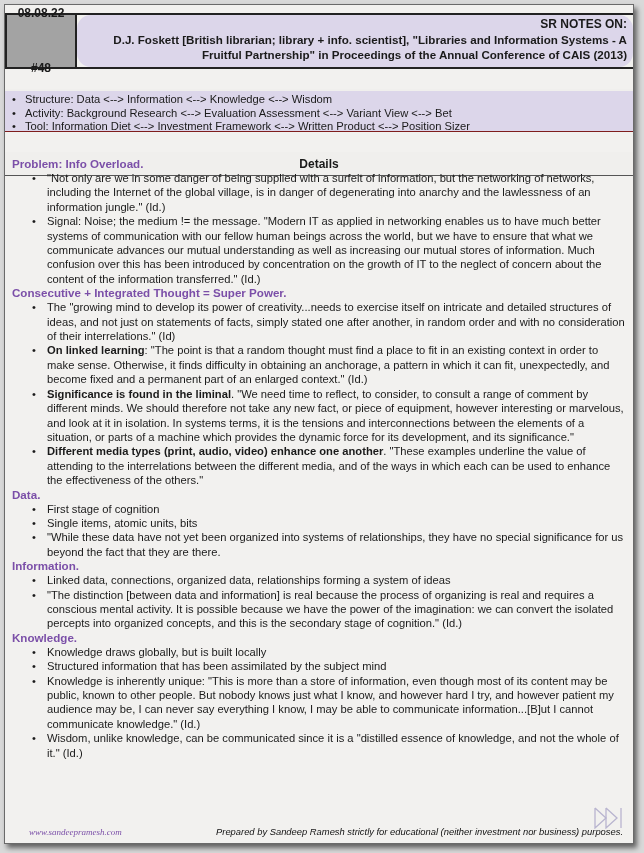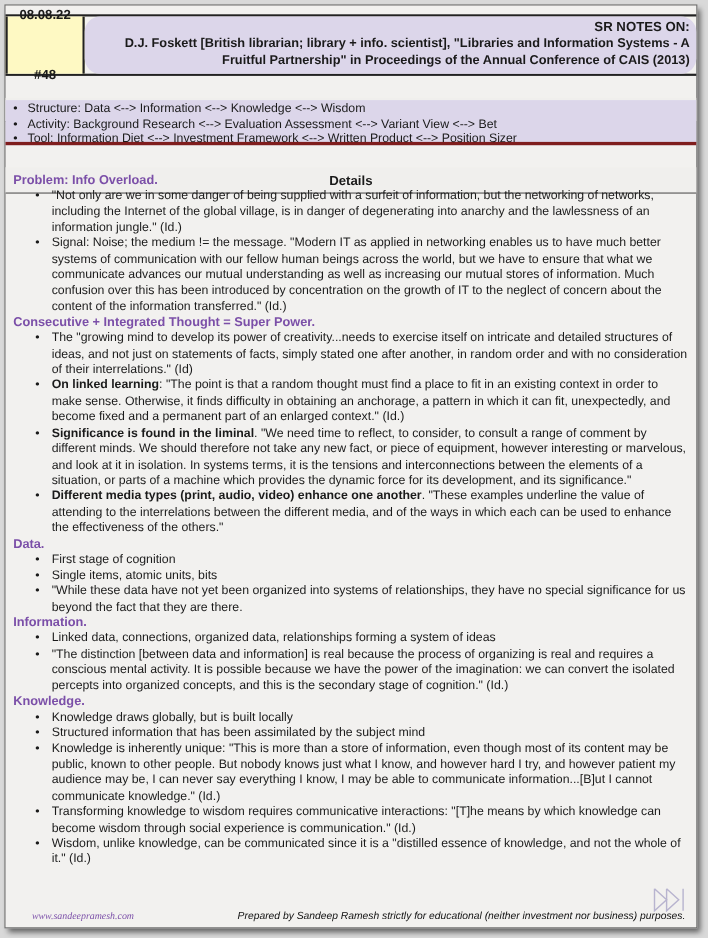--- a/index.html
+++ b/index.html
@@ -18,40 +18,40 @@
   }
   .header {
     position: absolute; left: 0; top: 8px; width: 628px; height: 56px;
     display: flex;
     border-top: 2px solid #222; border-bottom: 2px solid #222;
     box-sizing: border-box;
   }
   .date-box {
     width: 72px; height: 100%;
     border-left: 2px solid #222; border-right: 2px solid #222;
-    background: #fef9c3;
+    background: #a3a3a3;
     display: flex; flex-direction: column; align-items: center; justify-content: center;
     font-weight: bold; font-size: 12px; line-height: 15px; box-sizing: border-box; gap: 40px;
   }
   .title-box {
     flex: 1; background: #dcd6ea;
     text-align: right; padding: 2px 6px 0 6px;
     font-weight: bold; font-size: 11.6px; line-height: 15px; border-radius: 14px;
   }
   .title-box .sr { font-size: 12px; }
   .section-head {
     position: absolute; left: 0; width: 628px; height: 22px;
     text-align: center; font-weight: bold; font-size: 12px; line-height: 22px;
     border-bottom: 1px solid #555; box-sizing: border-box;
     background: #f0efed;
     margin-top: 20px;
   }
   .main-ideas {
     position: absolute; left: 0; top: 86px; width: 628px; height: 41px;
-    background: #dcd6ea; border-bottom: 3px solid #7f1d1d; box-sizing: border-box;
+    background: #dcd6ea; border-bottom: 1px solid #7f1d1d; box-sizing: border-box;
     padding: 2px 0 0 0;
   }
   .mi-item {
     font-size: 11.2px; line-height: 13.5px; padding-left: 20px; position: relative;
     white-space: nowrap;
   }
   .mi-item::before { content: "•"; position: absolute; left: 7px; top: 0; }
   .details {
     position: absolute; left: 0; top: 152px; width: 628px;
     padding: 0 4px 0 7px; box-sizing: border-box;
@@ -135,21 +135,20 @@
     </ul>
 
     <div class="det-head">Knowledge.</div>
     <ul class="det-list">
       <li class="det-item"><span>Knowledge draws globally, but is built locally</span></li>
       <li class="det-item"><span>Structured information that has been assimilated by the subject mind</span></li>
       <li class="det-item"><span>Knowledge is inherently unique: "This is more than a store of information, even though most of its content may be public, known to other people.  But nobody knows just what I know, and however hard I try, and however patient my audience may be, I can never say everything I know, I may be able to communicate information...[B]ut I cannot communicate knowledge." (Id.)</span></li>
     </ul>
 
     <ul class="det-list">
-      <li class="det-item"><span>Transforming knowledge to wisdom requires communicative interactions: "[T]he means by which knowledge can become wisdom through social experience is communication." (Id.)</span></li>
       <li class="det-item"><span>Wisdom, unlike knowledge, can be communicated since it is a "distilled essence of knowledge, and not the whole of it." (Id.)</span></li>
     </ul>
   </div>
 
   <svg class="next-icon" viewBox="0 0 32 22">
     <polyline points="2,1 13,11 2,21 2,1" fill="none" stroke="#b8b4cf" stroke-width="1.3"></polyline>
     <polyline points="13,1 24,11 13,21 13,1" fill="none" stroke="#b8b4cf" stroke-width="1.3"></polyline>
     <line x1="28" y1="1" x2="28" y2="21" stroke="#b8b4cf" stroke-width="1.3"></line>
   </svg>
 

